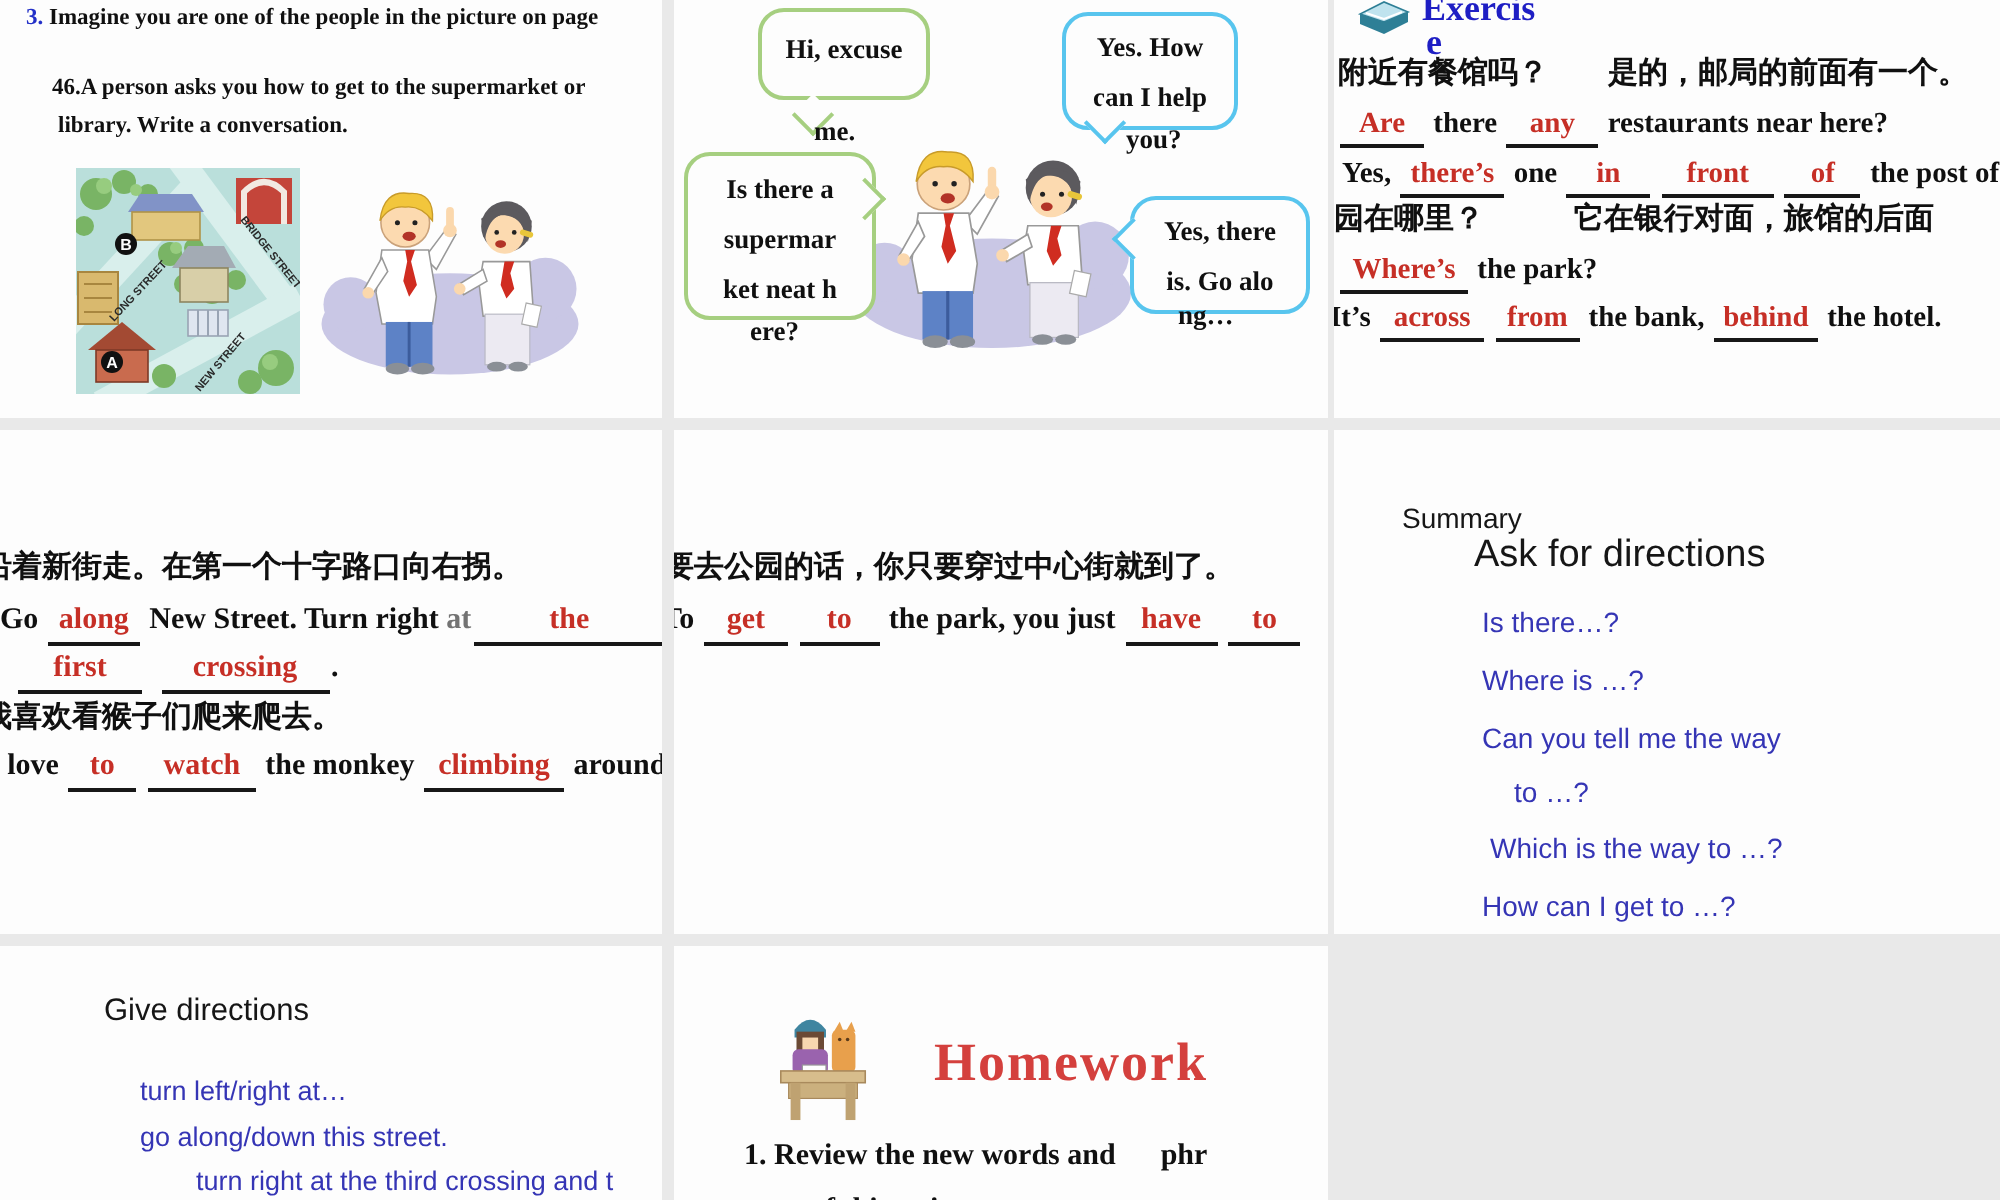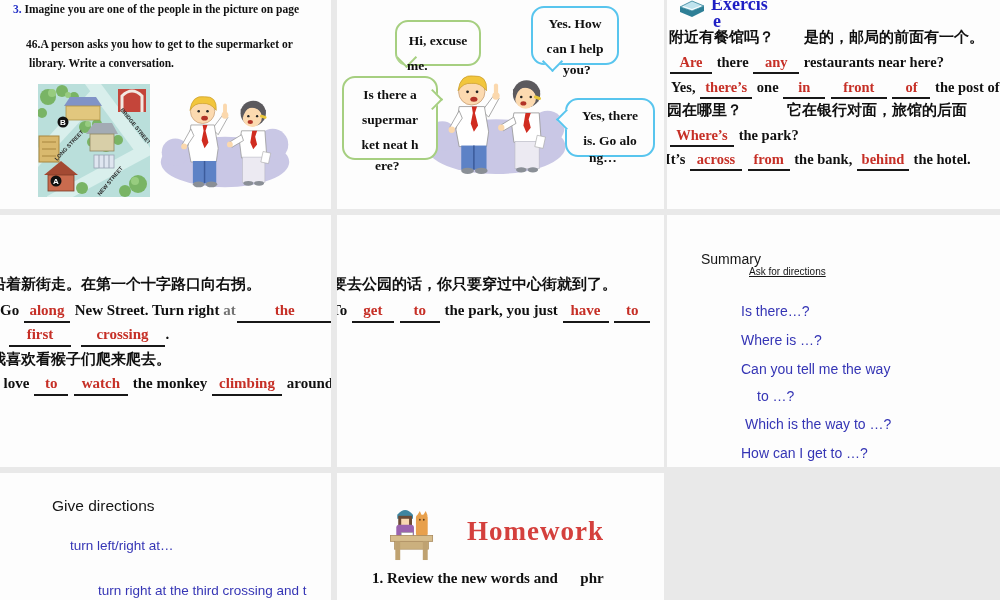--- a/index.html
+++ b/index.html
@@ -156,21 +156,21 @@
     <path d="M92,50 L79,58 L82,63 L94,56 Z" fill="#fff" stroke="#999" stroke-width="0.8"></path>
       <circle cx="80" cy="60" r="3" fill="#fbd8ad"></circle>
     <path d="M103,46 L108,46 L106,52 L108,60 L104,65 L101,58 Z" fill="#d02c20"></path>
     <rect x="93" y="73" width="23" height="26" fill="#eceaf2" stroke="#b9b9c4" stroke-width="0.6"></rect>
     <rect x="113" y="68" width="8" height="11" fill="#fff" stroke="#aaa" stroke-width="0.6" transform="rotate(12 117 73)"></rect>
     <ellipse cx="99" cy="100" rx="5" ry="2.5" fill="#8a8f96"></ellipse>
       <ellipse cx="110" cy="100" rx="5" ry="2.5" fill="#8a8f96"></ellipse>
   </svg>
 
   <div class="tail g-s" style="left:62px;top:50px;"></div>
-  <div class="bubble green" style="left:42px;top:20px;width:82px;height:36px;padding-top:6px;margin-left:16px;">
+  <div class="bubble green" style="left:42px;top:4px;width:82px;height:36px;padding-top:6px;">
     <div class="bl">Hi, excuse</div>
   </div>
   <div class="below-bubble" style="left:70px;top:58px;">me.</div>
 
   <div class="tail g-e" style="left:88px;top:92px;"></div>
   <div class="bubble green" style="left:5px;top:76px;width:92px;height:76px;padding-top:4px;">
     <div class="bl">Is there a</div>
     <div class="bl">supermar</div>
     <div class="bl">ket neat h</div>
   </div>
@@ -215,32 +215,33 @@
   <div class="ln serif" style="left:-6px;top:159px;font-size:15px;"><span class="seg-k">I love </span><span class="seg-kb" style="min-width: 30px;">to</span><span class="seg-k"> </span><span class="seg-kb" style="min-width: 50px;">watch</span><span class="seg-k"> the monkey </span><span class="seg-kb" style="min-width: 66px;">climbing</span><span class="seg-k"> around</span></div>
 </div>
 
 <div class="cell" style="left:337px;top:215px;width:327px;height:252px;">
   <div class="ln serif" style="left:-5px;top:60px;font-size:15px;">要去公园的话，你只要穿过中心街就到了。</div>
   <div class="ln serif" style="left:-6px;top:86px;font-size:15px;"><span class="seg-k">To </span><span class="seg-kb" style="min-width: 38px;">get</span><span class="seg-k"> </span><span class="seg-kb" style="min-width: 36px;">to</span><span class="seg-k"> the park, you just </span><span class="seg-kb" style="min-width: 42px;">have</span><span class="seg-k"> </span><span class="seg-kb" style="min-width: 32px;">to</span></div>
 </div>
 
 <div class="cell" style="left:667px;top:215px;width:333px;height:252px;">
   <div class="ln sans" style="left:34px;top:36px;font-size:14px;">Summary</div>
-  <div class="ln sans" style="left:82px;top:51px;font-size:10px;text-decoration:underline;">Ask for directions</div>
+  <div class="ln sans" style="left:70px;top:51px;font-size:19px;">Ask for directions</div>
   <div class="ln sans blue-sans" style="left:74px;top:88px;font-size:14px;">Is there…?</div>
   <div class="ln sans blue-sans" style="left:74px;top:117px;font-size:14px;">Where is …?</div>
   <div class="ln sans blue-sans" style="left:74px;top:146px;font-size:14px;">Can you tell me the way</div>
   <div class="ln sans blue-sans" style="left:90px;top:173px;font-size:14px;">to …?</div>
   <div class="ln sans blue-sans" style="left:78px;top:201px;font-size:14px;">Which is the way to …?</div>
   <div class="ln sans blue-sans" style="left:74px;top:230px;font-size:14px;">How can I get to …?</div>
 </div>
 
 <div class="cell" style="left:0;top:473px;width:331px;height:127px;">
   <div class="ln sans" style="left:52px;top:23px;font-size:15.5px;">Give directions</div>
   <div class="ln sans blue-sans" style="left:70px;top:65px;font-size:13.5px;">turn left/right at…</div>
+  <div class="ln sans blue-sans" style="left:70px;top:88px;font-size:13.5px;">go along/down this street.</div>
   <div class="ln sans blue-sans" style="left:70px;top:110px;font-size:13.5px;margin-left:28px;">turn right at the third crossing and t</div>
 </div>
 
 <div class="cell" style="left:337px;top:473px;width:327px;height:127px;">
   <svg style="position:absolute;left:52px;top:33px;" width="46" height="55" viewBox="0 0 46 56">
     <path d="M8,9 Q16,-1 24,9 L24,13 L8,13 Z" fill="#3f85a0"></path>
     <rect x="9" y="10" width="14" height="11" fill="#6b4a35"></rect>
     <rect x="12" y="13" width="8" height="7" fill="#f7d7b0"></rect>
     <rect x="7" y="19" width="18" height="13" rx="3" fill="#9a63ae"></rect>
     <polygon points="28,10 31,5 33,10" fill="#e8a04c"></polygon>

